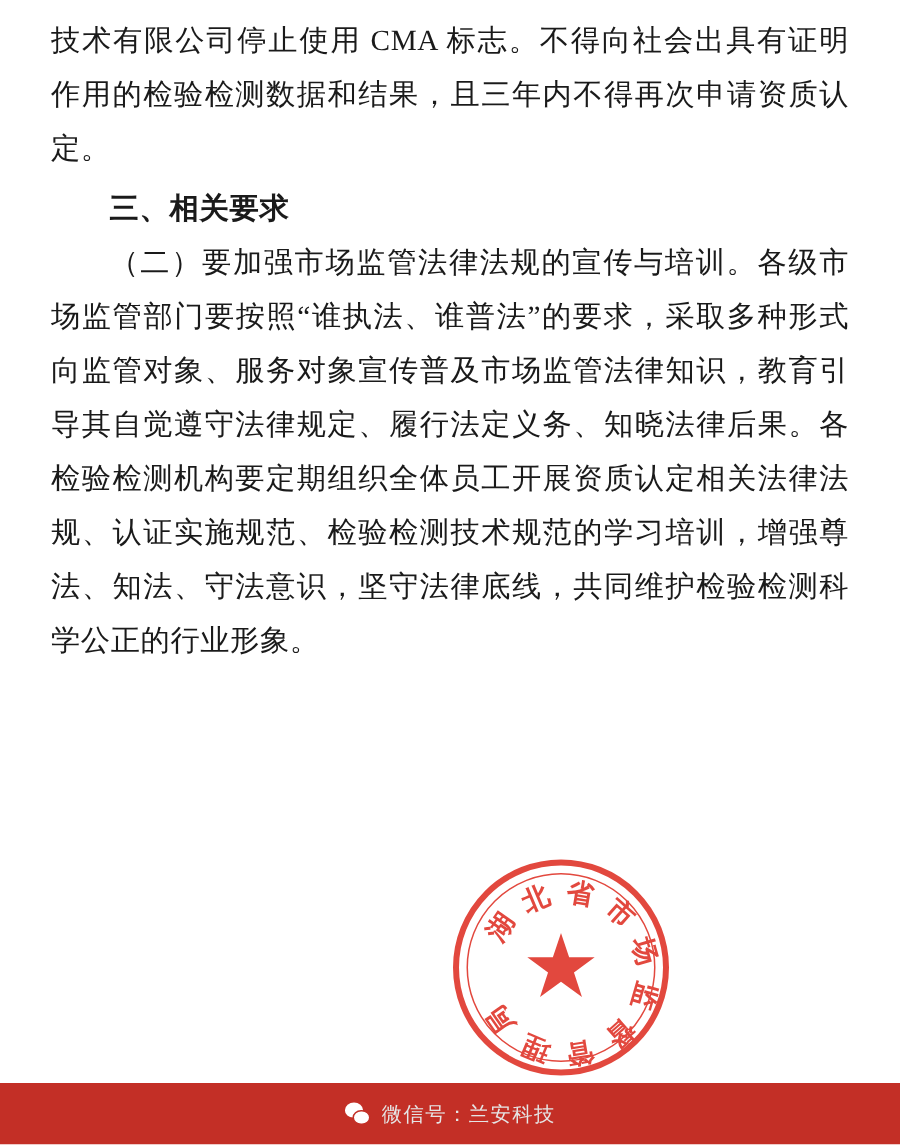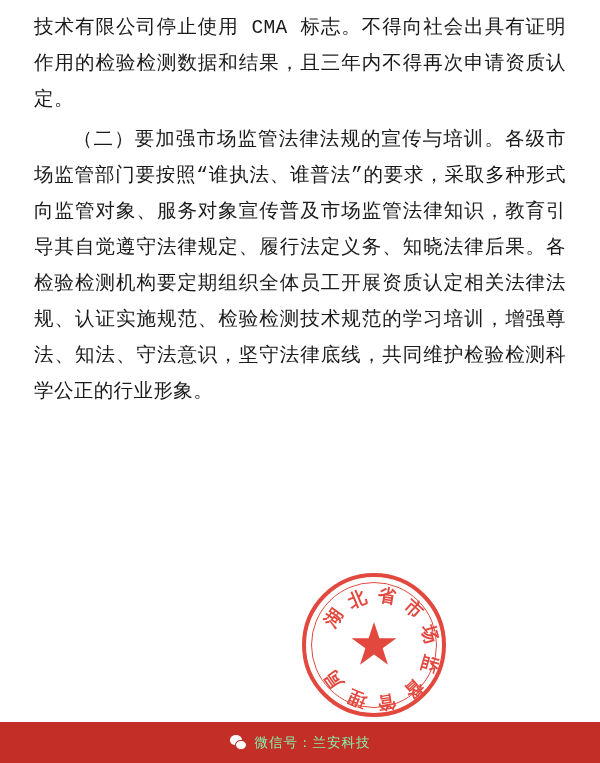--- a/index.html
+++ b/index.html
@@ -22,21 +22,20 @@
     box-sizing: border-box;
     padding: 10px 34px 0 34px;
   }
   .para {
     font-size: 19.5px;
     line-height: 36px;
     text-align: justify;
     text-justify: inter-ideograph;
     letter-spacing: 0.4px;
     margin: 0;
-    font-family: Liberation Mono, monospace;
   }
   .para.indent {
     text-indent: 39px;
   }
   .heading {
     font-size: 19.5px;
     line-height: 36px;
     font-weight: bold;
     text-indent: 39px;
     margin: 0;
@@ -106,21 +105,21 @@
     bottom: 0;
     width: 600px;
     height: 41px;
     background: #c32f26;
     display: flex;
     align-items: center;
     justify-content: center;
     gap: 8px;
   }
   .footer-text {
-    color: #86efac;
+    color: #e5e5e5;
     font-size: 13.5px;
     letter-spacing: 1px;
     font-family: "Liberation Sans", sans-serif;
   }
   .wechat-icon {
     display: inline-block;
     width: 17px;
     height: 15px;
     position: relative;
   }
@@ -142,20 +141,21 @@
 </style>
 </head>
 <body>
 
 <div class="page">
 
   <p class="para">技术有限公司停止使用 CMA 标志。不得向社会出具有证明作用的检验检测数据和结果，且三年内不得再次申请资质认定。</p>
 
   <div class="spacer-sm"></div>
 
+  <p class="heading">三、相关要求</p>
 
 
   <p class="para indent">（二）要加强市场监管法律法规的宣传与培训。各级市场监管部门要按照“谁执法、谁普法”的要求，采取多种形式向监管对象、服务对象宣传普及市场监管法律知识，教育引导其自觉遵守法律规定、履行法定义务、知晓法律后果。各检验检测机构要定期组织全体员工开展资质认定相关法律法规、认证实施规范、检验检测技术规范的学习培训，增强尊法、知法、守法意识，坚守法律底线，共同维护检验检测科学公正的行业形象。</p>
 
   <div class="seal">
     <div class="seal-inner"></div>
     <div class="seal-text" id="seal-ring">
         <span style="transform: translate(-44.2px, -31px) rotate(-55deg);">湖</span>
         <span style="transform: translate(-20.9px, -49.8px) rotate(-22.8deg);">北</span>
         <span style="transform: translate(8.9px, -53.3px) rotate(9.4deg);">省</span>

